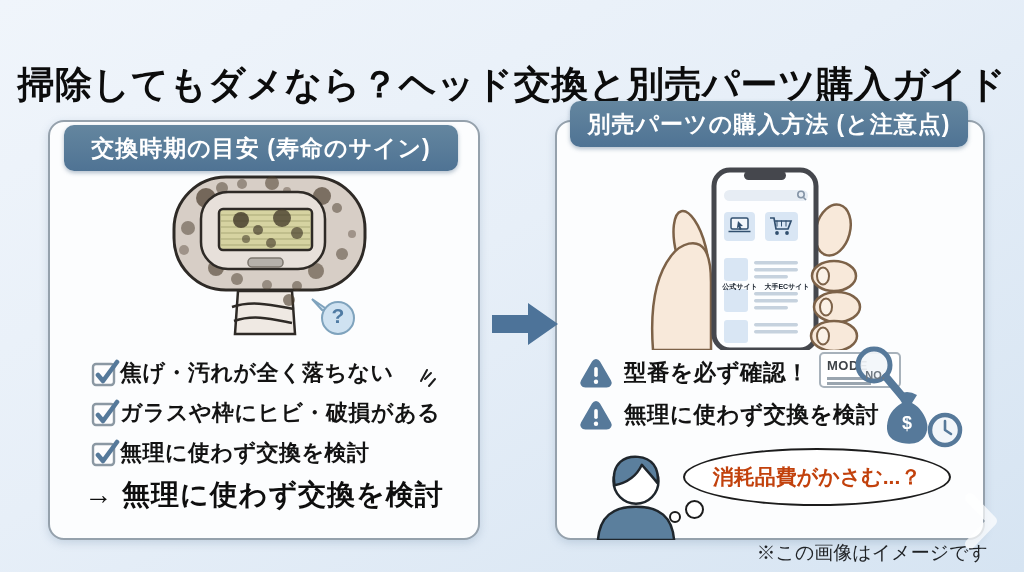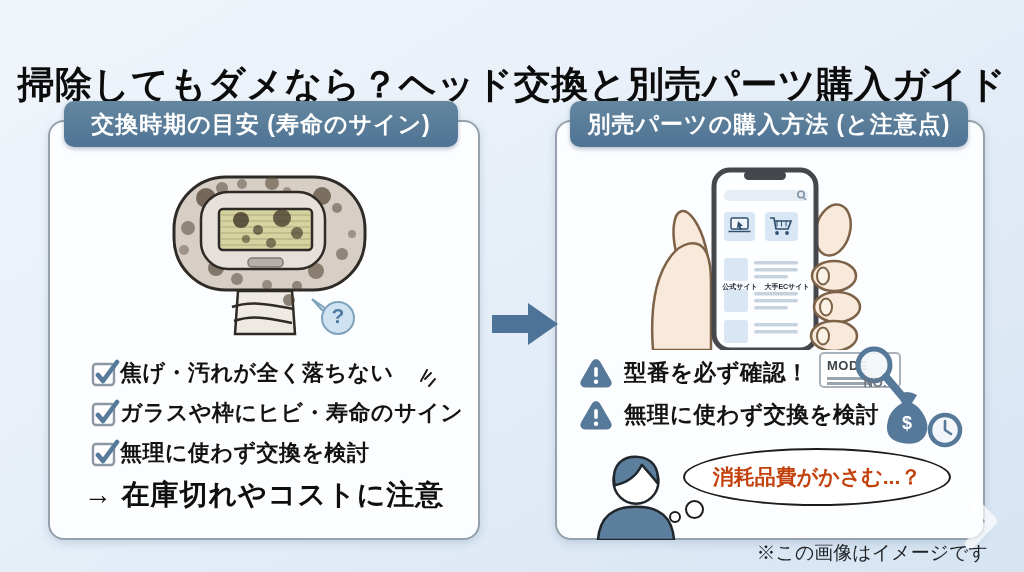--- a/index.html
+++ b/index.html
@@ -10,40 +10,40 @@
     font-size:37px;font-weight:900;color:#0c0c0c;letter-spacing:0.5px;margin-top:40px;}
   .panel{position:absolute;top:120px;width:432px;height:420px;background:#fcfdfe;
     border:2.5px solid #95a1ac;border-radius:16px;box-sizing:border-box;
     box-shadow:0 3px 8px rgba(110,140,170,.28);}
   .panel.left{left:48px;}
   .panel.right{left:555px;width:430px;}
   .panel-header{position:absolute;top:101px;height:46px;z-index:3;
     background:linear-gradient(#64869f,#4f7394);border-radius:10px;color:#fff;
     font-size:23px;font-weight:800;display:flex;align-items:center;justify-content:center;
     letter-spacing:1px;box-shadow:0 2px 4px rgba(70,100,130,.4);}
-  .panel-header.left{left:64px;width:394px;}
+  .panel-header.left{left:64px;width:394px;margin-top:24px;}
   .panel-header.right{left:570px;width:398px;}
   .abs{position:absolute;}
   .check-row{position:absolute;left:40px;display:flex;align-items:center;height:36px;}
   .check-label{font-size:22px;font-weight:800;color:#131313;letter-spacing:0.5px;white-space:nowrap;}
   .conclusion{position:absolute;left:0;width:100%;top:354px;text-align:center;
     font-size:28px;font-weight:900;color:#0e0e0e;letter-spacing:1px;}
   .q-mark{position:absolute;left:275px;top:182px;width:26px;text-align:center;
     font-size:21px;font-weight:900;color:#4f7ba3;z-index:2;}
   .warn-row{position:absolute;left:22px;display:flex;align-items:center;gap:11px;height:38px;}
   .warn-label{font-size:22.5px;font-weight:800;color:#131313;letter-spacing:0.5px;white-space:nowrap;}
   .phone-label{position:absolute;font-size:7px;font-weight:700;color:#222b36;text-align:center;z-index:2;}
   .model-tag{position:absolute;left:262px;top:230px;width:82px;height:36px;background:#fff;
     border:2px solid #a8b2bb;border-radius:5px;box-sizing:border-box;z-index:1;}
   .mt-text{position:absolute;left:6px;top:4px;font-size:13px;font-weight:800;color:#3e4348;letter-spacing:0.5px;}
   .mt-bar1{position:absolute;left:6px;top:23px;width:54px;height:2.5px;background:#9aa5af;}
   .mt-bar2{position:absolute;left:6px;top:28px;width:44px;height:2.5px;background:#9aa5af;}
   .magnifier{position:absolute;left:296px;top:222px;z-index:2;}
-  .lens-text{position:absolute;left:303px;top:253px;width:30px;text-align:center;
-    font-size:13px;font-weight:800;color:#6d7780;z-index:3;}
+  .lens-text{position:absolute;left:303px;top:247px;width:30px;text-align:center;
+    font-size:11px;font-weight:800;color:#6d7780;z-index:3;}
   .money-symbol{position:absolute;left:340px;top:291px;width:20px;text-align:center;
     font-size:18px;font-weight:900;color:#fff;z-index:2;}
   .thought-bubble{position:absolute;left:126px;top:326px;width:268px;height:58px;background:#fff;
     border:2.5px solid #1c1c1c;border-radius:50%;display:flex;align-items:center;justify-content:center;
     z-index:2;box-sizing:border-box;}
   .bubble-text{font-size:21px;font-weight:800;color:#c2410c;white-space:nowrap;}
   .tail-big{position:absolute;left:128px;top:378px;width:19px;height:19px;background:#fff;
     border:2.5px solid #1c1c1c;border-radius:50%;box-sizing:border-box;z-index:1;}
   .tail-small{position:absolute;left:112px;top:389px;width:12px;height:12px;background:#fff;
     border:2.2px solid #1c1c1c;border-radius:50%;box-sizing:border-box;z-index:1;}
@@ -115,31 +115,31 @@
         <rect x="3" y="6" width="21" height="21" rx="3" fill="#fdfdfe" stroke="#8b98a3" stroke-width="2.4"></rect>
         <path d="M8 17 L13 23 L27 4" fill="none" stroke="#56799a" stroke-width="4.6" stroke-linecap="round" stroke-linejoin="round"></path>
       </svg>
       <span class="check-label">焦げ・汚れが全く落ちない</span>
     </div>
     <div class="check-row" style="top:273px">
       <svg width="30" height="30" viewBox="0 0 30 30">
         <rect x="3" y="6" width="21" height="21" rx="3" fill="#fdfdfe" stroke="#8b98a3" stroke-width="2.4"></rect>
         <path d="M8 17 L13 23 L27 4" fill="none" stroke="#56799a" stroke-width="4.6" stroke-linecap="round" stroke-linejoin="round"></path>
       </svg>
-      <span class="check-label">ガラスや枠にヒビ・寿命のサイン</span>
+      <span class="check-label">ガラスや枠にヒビ・破損がある</span>
     </div>
     <div class="check-row" style="top:313px">
       <svg width="30" height="30" viewBox="0 0 30 30">
         <rect x="3" y="6" width="21" height="21" rx="3" fill="#fdfdfe" stroke="#8b98a3" stroke-width="2.4"></rect>
         <path d="M8 17 L13 23 L27 4" fill="none" stroke="#56799a" stroke-width="4.6" stroke-linecap="round" stroke-linejoin="round"></path>
       </svg>
       <span class="check-label">無理に使わず交換を検討</span>
     </div>
 
-    <div class="conclusion">→ 在庫切れやコストに注意</div>
+    <div class="conclusion">→ 無理に使わず交換を検討</div>
   </section>
 
   <section class="panel right">
 
     <svg class="abs" style="left:80px;top:36px" width="260" height="192" viewBox="0 0 260 192">
       <ellipse cx="54" cy="92" rx="15" ry="40" transform="rotate(-14 54 92)" fill="#f8e9da" stroke="#7d6248" stroke-width="2.5"></ellipse>
       <path d="M16 192 C13 152 17 120 34 98 C44 85 60 80 68 92 C73 100 74 112 74 124 L74 192 Z" fill="#f8e9da" stroke="#7d6248" stroke-width="2.5" stroke-linejoin="round"></path>
       <ellipse cx="196" cy="72" rx="17" ry="26" transform="rotate(15 196 72)" fill="#f8e9da" stroke="#7d6248" stroke-width="2.5"></ellipse>
       <rect x="77" y="12" width="102" height="180" rx="16" fill="#fdfeff" stroke="#45474d" stroke-width="5"></rect>
       <rect x="107" y="13" width="42" height="9" rx="4.5" fill="#45474d"></rect>

